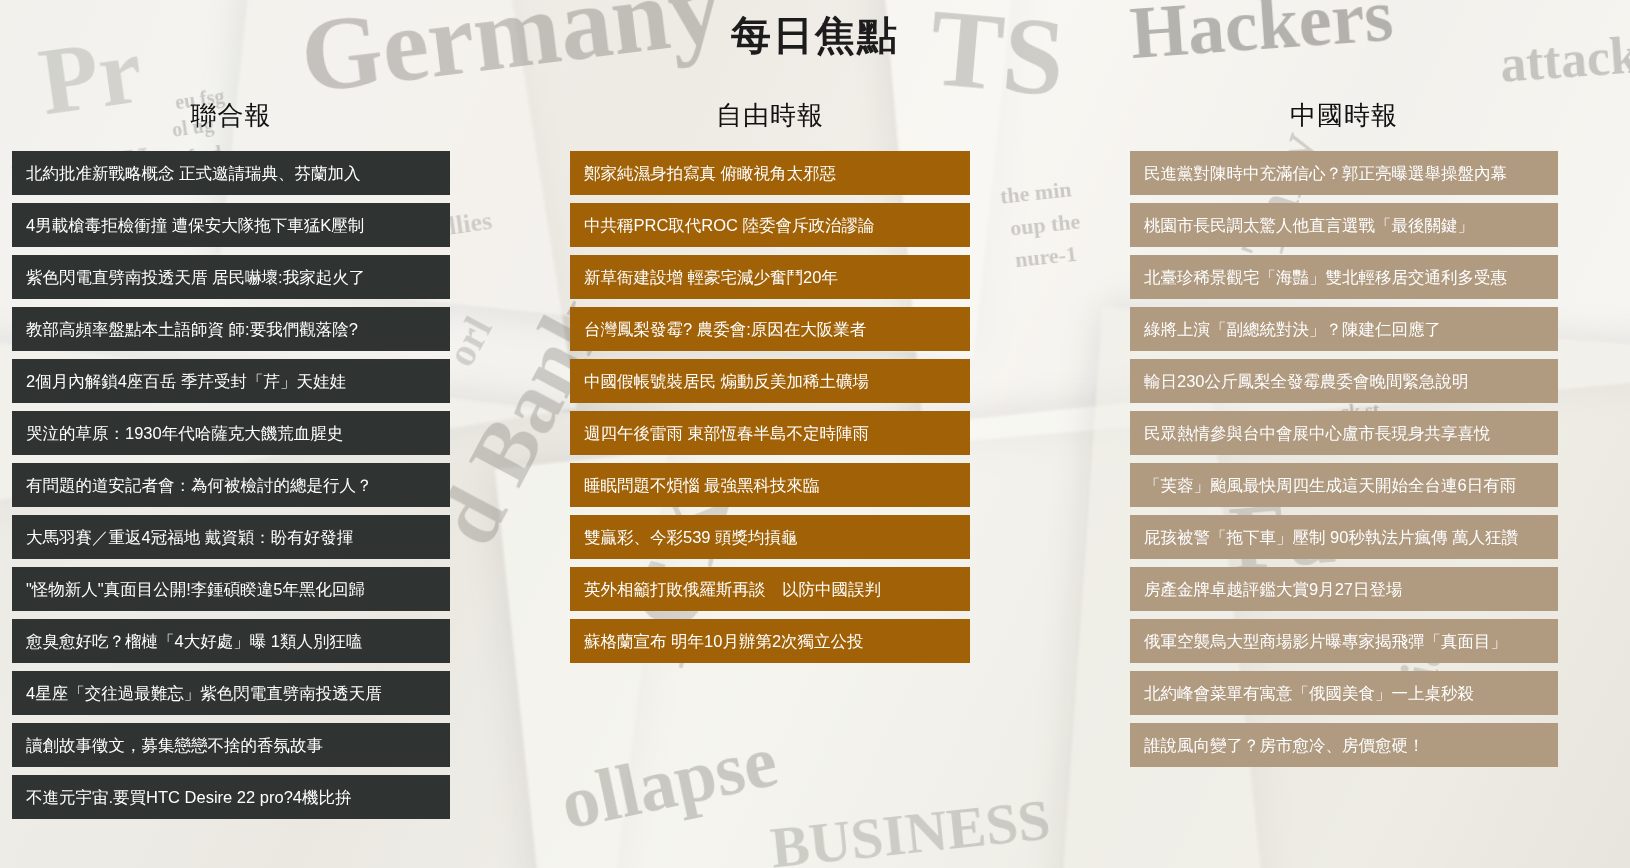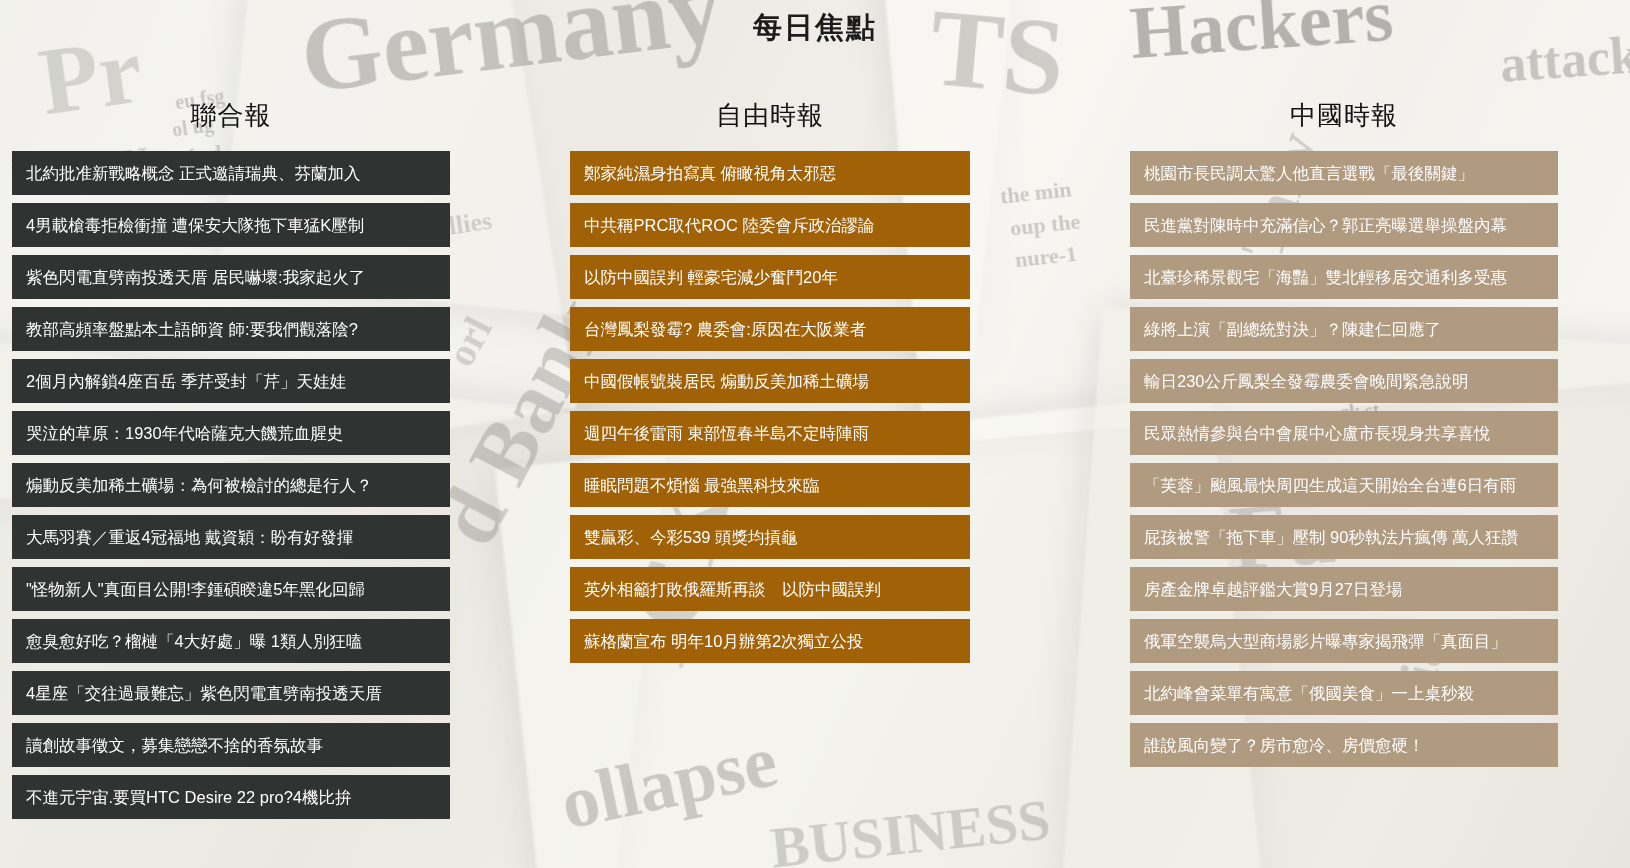--- a/index.html
+++ b/index.html
@@ -75,21 +75,21 @@
     position: relative;
     width: 1630px;
     height: 868px;
   }
   .page-title {
     position: absolute;
     top: 8px;
     left: 0;
     width: 100%;
     text-align: center;
-    font-size: 29px;
+    font-size: 40px;
     font-weight: 700;
     color: #1c1c1c;
     letter-spacing: 2px;
     font-family: "Liberation Sans", sans-serif;
   }
 
   .columns {
     position: absolute;
     top: 98px;
     left: 0;
@@ -179,51 +179,51 @@
   <div class="columns">
     <div class="column col-0 theme-udn">
       <div class="col-title">聯合報</div>
       <ul class="news-list">
         <li class="news-item">北約批准新戰略概念 正式邀請瑞典、芬蘭加入</li>
         <li class="news-item">4男載槍毒拒檢衝撞 遭保安大隊拖下車猛K壓制</li>
         <li class="news-item">紫色閃電直劈南投透天厝 居民嚇壞:我家起火了</li>
         <li class="news-item">教部高頻率盤點本土語師資 師:要我們觀落陰?</li>
         <li class="news-item">2個月內解鎖4座百岳 季芹受封「芹」天娃娃</li>
         <li class="news-item">哭泣的草原：1930年代哈薩克大饑荒血腥史</li>
-        <li class="news-item">煽動反美加稀土礦場：為何被檢討的總是行人？</li>
+        <li class="news-item">有問題的道安記者會：為何被檢討的總是行人？</li>
         <li class="news-item">大馬羽賽／重返4冠福地 戴資穎：盼有好發揮</li>
         <li class="news-item">"怪物新人"真面目公開!李鍾碩睽違5年黑化回歸</li>
         <li class="news-item">愈臭愈好吃？榴槤「4大好處」曝 1類人別狂嗑</li>
         <li class="news-item">4星座「交往過最難忘」紫色閃電直劈南投透天厝</li>
         <li class="news-item">讀創故事徵文，募集戀戀不捨的香氛故事</li>
         <li class="news-item">不進元宇宙.要買HTC Desire 22 pro?4機比拚</li>
       </ul>
     </div>
 
     <div class="column col-1 theme-ltn">
       <div class="col-title">自由時報</div>
       <ul class="news-list">
         <li class="news-item">鄭家純濕身拍寫真 俯瞰視角太邪惡</li>
         <li class="news-item">中共稱PRC取代ROC 陸委會斥政治謬論</li>
-        <li class="news-item">以防中國誤判 輕豪宅減少奮鬥20年</li>
+        <li class="news-item">新草衙建設增 輕豪宅減少奮鬥20年</li>
         <li class="news-item">台灣鳳梨發霉? 農委會:原因在大阪業者</li>
         <li class="news-item">中國假帳號裝居民 煽動反美加稀土礦場</li>
         <li class="news-item">週四午後雷雨 東部恆春半島不定時陣雨</li>
         <li class="news-item">睡眠問題不煩惱 最強黑科技來臨</li>
         <li class="news-item">雙贏彩、今彩539 頭獎均摃龜</li>
         <li class="news-item">英外相籲打敗俄羅斯再談　以防中國誤判</li>
         <li class="news-item">蘇格蘭宣布 明年10月辦第2次獨立公投</li>
       </ul>
     </div>
 
     <div class="column col-2 theme-ct">
       <div class="col-title">中國時報</div>
       <ul class="news-list">
+        <li class="news-item">民進黨對陳時中充滿信心？郭正亮曝選舉操盤內幕</li>
         <li class="news-item">桃園市長民調太驚人他直言選戰「最後關鍵」</li>
-        <li class="news-item">民進黨對陳時中充滿信心？郭正亮曝選舉操盤內幕</li>
         <li class="news-item">北臺珍稀景觀宅「海豔」雙北輕移居交通利多受惠</li>
         <li class="news-item">綠將上演「副總統對決」？陳建仁回應了</li>
         <li class="news-item">輸日230公斤鳳梨全發霉農委會晚間緊急說明</li>
         <li class="news-item">民眾熱情參與台中會展中心盧市長現身共享喜悅</li>
         <li class="news-item">「芙蓉」颱風最快周四生成這天開始全台連6日有雨</li>
         <li class="news-item">屁孩被警「拖下車」壓制 90秒執法片瘋傳 萬人狂讚</li>
         <li class="news-item">房產金牌卓越評鑑大賞9月27日登場</li>
         <li class="news-item">俄軍空襲烏大型商場影片曝專家揭飛彈「真面目」</li>
         <li class="news-item">北約峰會菜單有寓意「俄國美食」一上桌秒殺</li>
         <li class="news-item">誰說風向變了？房市愈冷、房價愈硬！</li>

